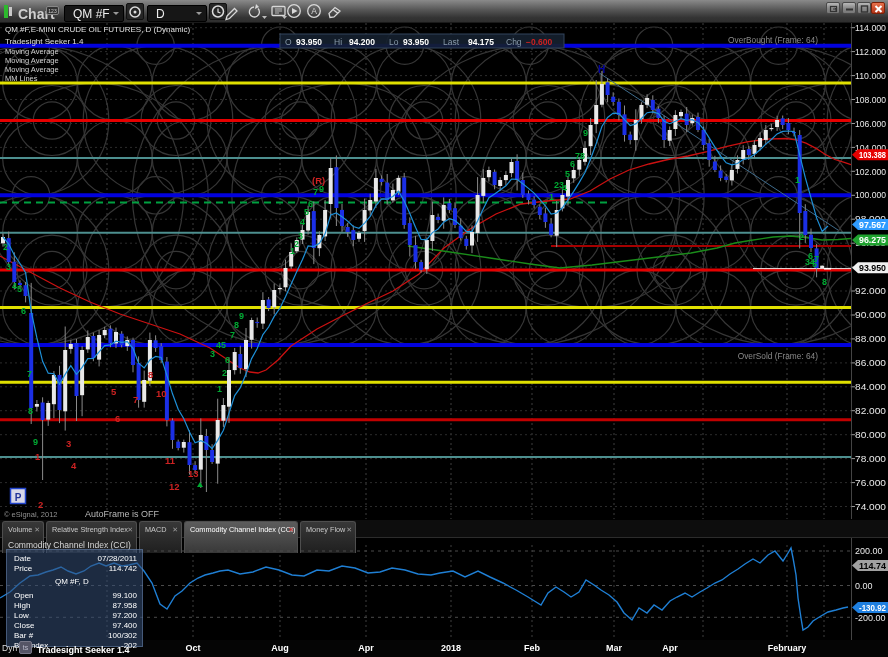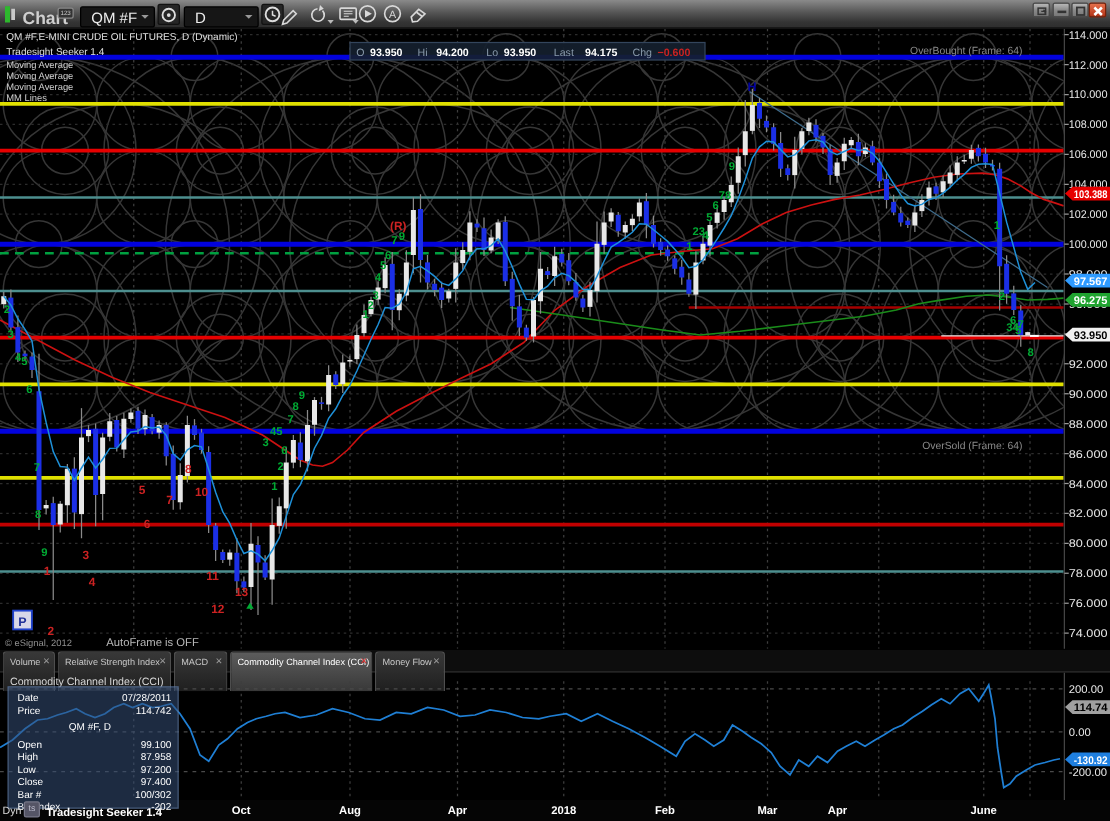--- a/index.html
+++ b/index.html
@@ -711,21 +711,21 @@
  <div style="position:absolute;left:2px;top:3px;color:#ddd;font-size:8.5px">Dyn</div>
  <div style="position:absolute;left:19px;top:1px;width:13px;height:13px;background:#556;border:1px solid #778;border-radius:2px;color:#bbc;font-size:7px;text-align:center;line-height:12px">ts</div>
  <div style="position:absolute;left:37px;top:5px;color:#fff;font-weight:bold;font-size:9px">Tradesight Seeker 1.4</div>
  <div class="month" style="left:193px">Oct</div>
  <div class="month" style="left:280px">Aug</div>
  <div class="month" style="left:366px">Apr</div>
  <div class="month" style="left:451px">2018</div>
  <div class="month" style="left:532px">Feb</div>
  <div class="month" style="left:614px">Mar</div>
  <div class="month" style="left:670px">Apr</div>
- <div class="month" style="left:787px">June</div>
+ <div class="month" style="left:787px">February</div>
 </div>
 <div id="tooltip">
  <div class="tr" style="top:4px">Date<span class="v">07/28/2011</span></div>
  <div class="tr" style="top:14px">Price<span class="v">114.742</span></div>
  <div class="tr" style="top:27px;font-weight:normal;left:48px">QM #F, D</div>
  <div class="tr" style="top:41px">Open<span class="v">99.100</span></div>
  <div class="tr" style="top:51px">High<span class="v">87.958</span></div>
  <div class="tr" style="top:61px">Low<span class="v">97.200</span></div>
  <div class="tr" style="top:71px">Close<span class="v">97.400</span></div>
  <div class="tr" style="top:81px">Bar #<span class="v">100/302</span></div>

